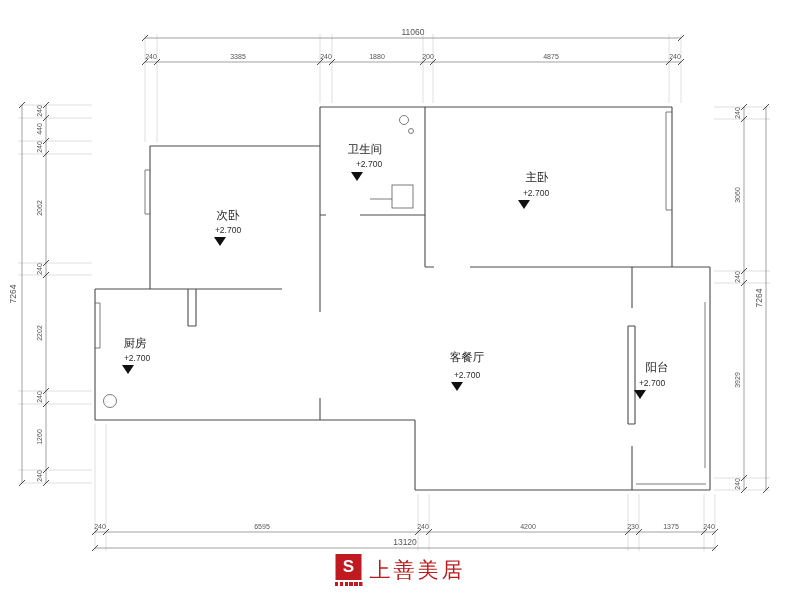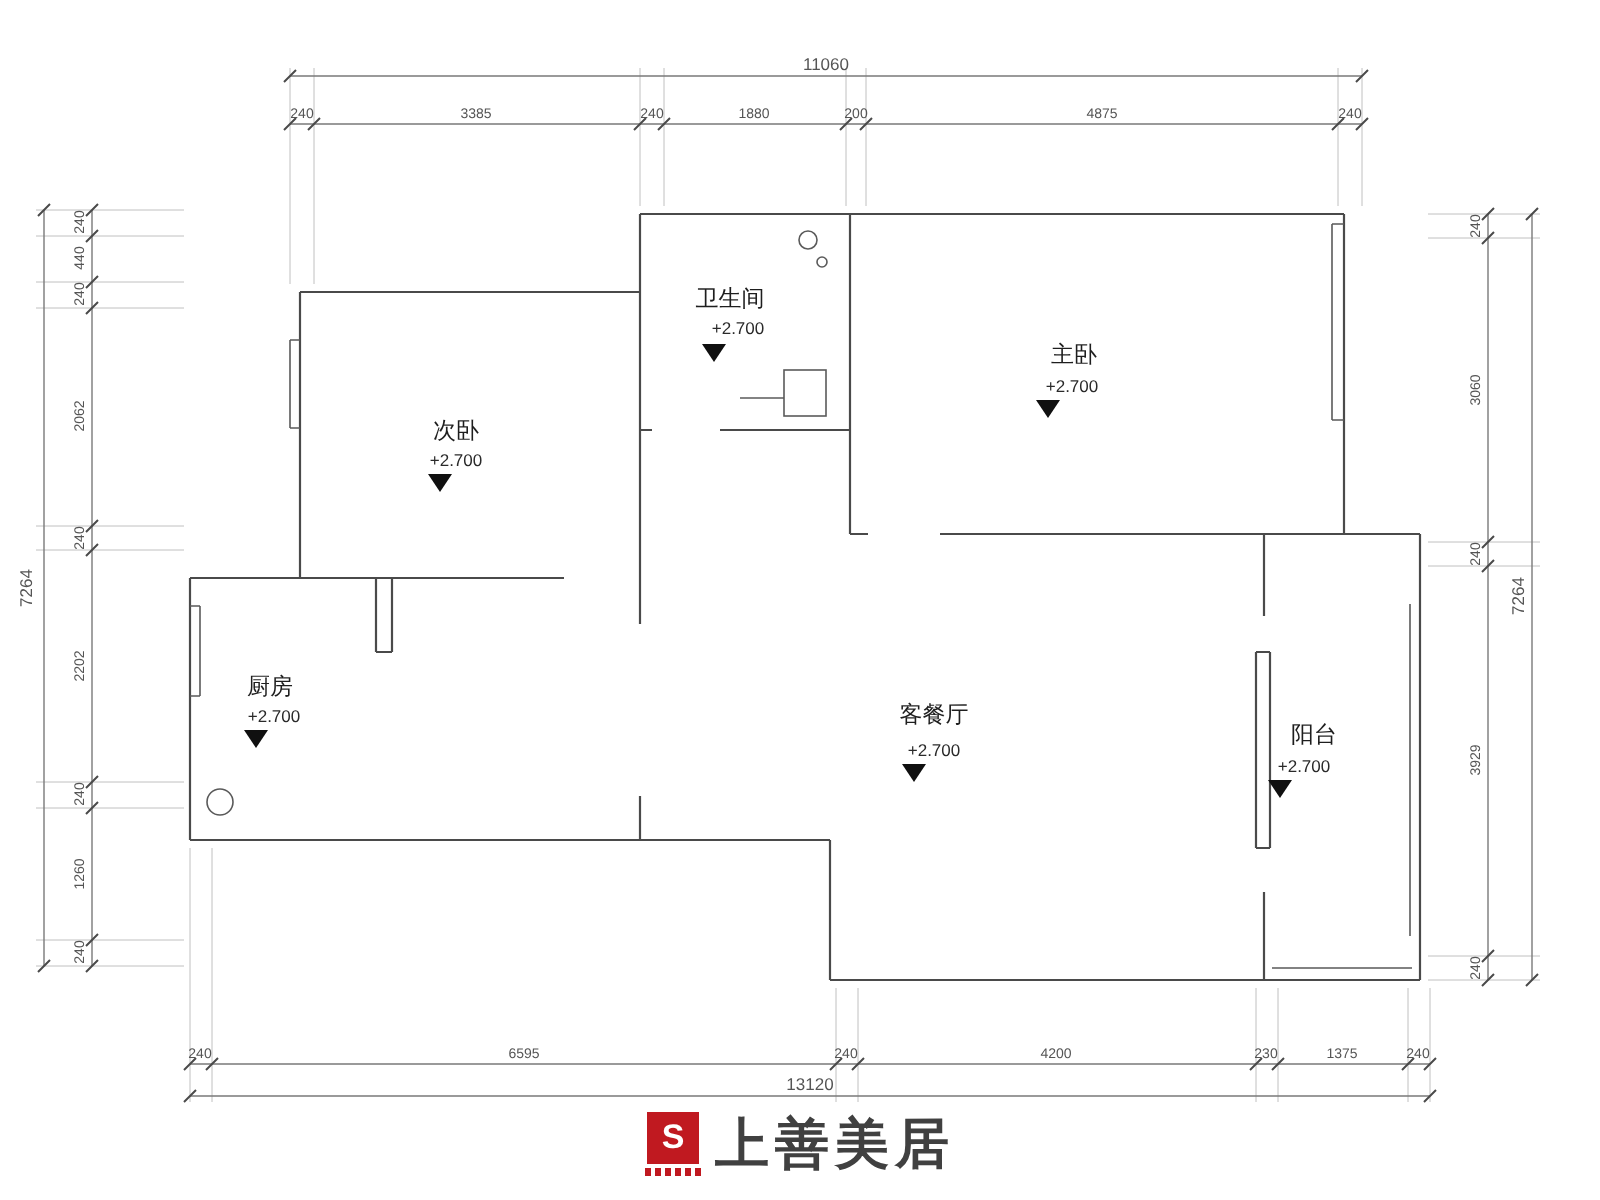--- a/index.html
+++ b/index.html
@@ -17,21 +17,21 @@
   .room-name{font-size:11.5px;fill:#1e1e1e;}
   .room-elev{font-size:8.5px;fill:#2a2a2a;}
   .tri{fill:#101010;stroke:none;}
   .logo{position:absolute;left:50%;top:552px;transform:translateX(-50%);
         display:flex;align-items:center;gap:7px;background:#fff;padding:2px 6px;}
   .logo-mark{display:flex;flex-direction:column;align-items:center;gap:2px;}
   .logo-sq{width:26px;height:26px;background:#c01920;color:#fff;font-weight:bold;
            font-size:17px;display:flex;align-items:center;justify-content:center;}
   .logo-sub{width:28px;height:4px;
             background:repeating-linear-gradient(90deg,#c01920 0 3px,rgba(0,0,0,0) 3px 5px);}
-  .logo-text{font-size:27px;font-weight:bold;color:#404040;letter-spacing:3px;white-space:nowrap;}
+  .logo-text{font-size:21px;font-weight:normal;color:#b91c1c;letter-spacing:3px;white-space:nowrap;}
 </style>
 </head>
 <body>
 
 <div class="canvas">
 <svg width="800" height="600" viewBox="0 0 800 600">
 
   <g>
     <path class="ext" d="M145,34 V142 M157,34 V142 M320,34 V103 M332,34 V103 M423,34 V103 M433,34 V103 M669,34 V103 M681,34 V103"></path>
     <path class="ext" d="M18,105 H92 M18,118 H92 M18,141 H92 M18,154 H92 M18,263 H92 M18,275 H92 M18,391 H92 M18,404 H92 M18,470 H92 M18,483 H92"></path>

